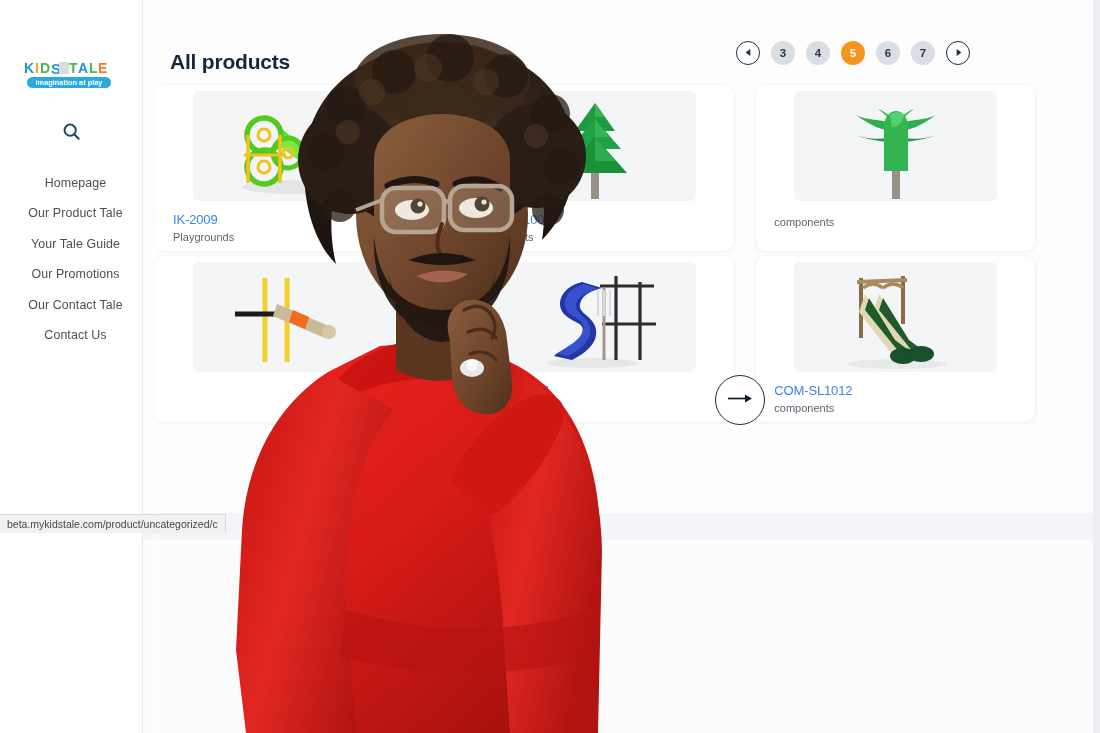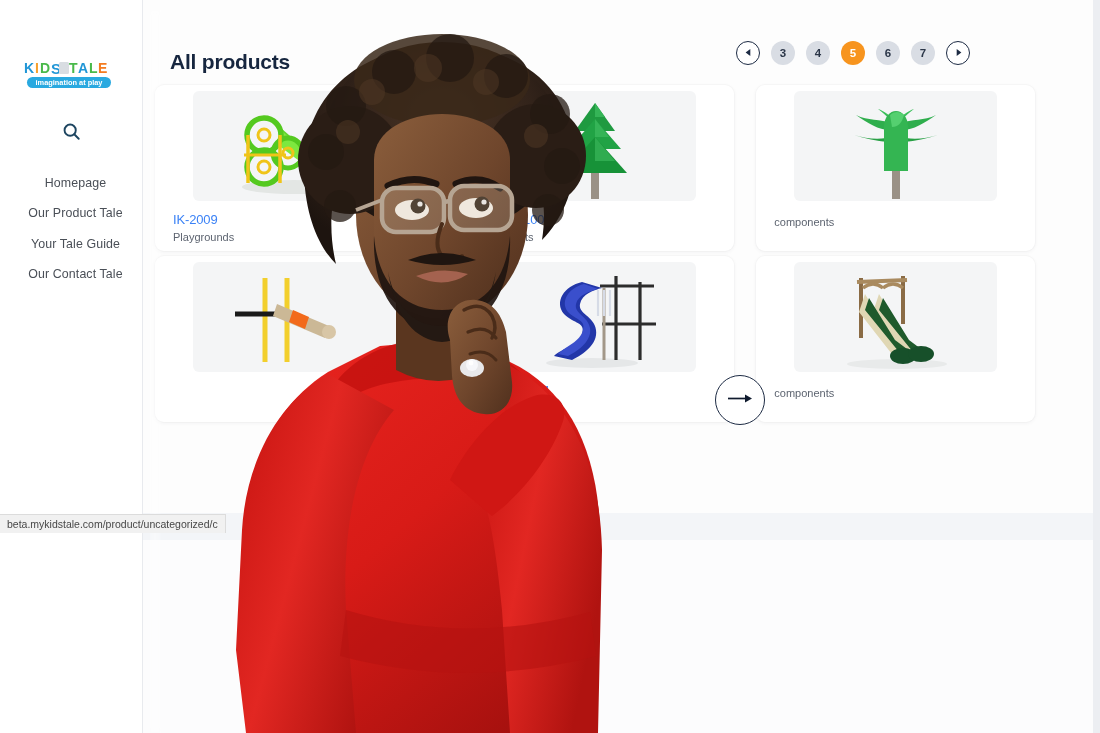--- a/index.html
+++ b/index.html
@@ -227,21 +227,23 @@
             <line x1="12.9" y1="12.9" x2="17.6" y2="17.6" stroke="#1d4560" stroke-width="2" stroke-linecap="round"></line>
           </svg>
         </span>
       </button>
     </div>
 
     <nav id="nav">
       <a class="nav-item" href="#">Homepage</a>
       <a class="nav-item" href="#">Our Product Tale</a>
       <a class="nav-item" href="#">Your Tale Guide</a>
+      <a class="nav-item" href="#">Our Promotions</a>
       <a class="nav-item" href="#">Our Contact Tale</a>
+      <a class="nav-item" href="#">Contact Us</a>
     </nav>
   </aside>
 
   <main id="main">
 
     <h1 id="page-title">All products</h1>
 
     <div id="pagination">
       <button class="pg-arrow">
         <span>
@@ -374,20 +376,21 @@
             <path d="M62 20 q10 -8 20 0" fill="none" stroke="#a98a5f" stroke-width="3.5"></path>
             <path d="M44 26 L72 72 L92 88 L74 90 L38 44 Z" fill="#e0d7b4"></path>
             <path d="M58 26 L86 72 L106 88 L88 90 L52 44 Z" fill="#e0d7b4"></path>
             <path d="M48 30 L74 72 L90 84 L78 84 L44 42 Z" fill="#1f5a2c"></path>
             <path d="M62 30 L88 72 L104 84 L92 84 L58 42 Z" fill="#1f5a2c"></path>
             <ellipse cx="82" cy="88" rx="13" ry="8" fill="#17502a"></ellipse>
             <ellipse cx="100" cy="86" rx="13" ry="8" fill="#17502a"></ellipse>
           </svg>
         </div>
         <div class="card-body">
+          <div class="card-title">COM-SL1012</div>
           <div class="card-sub">components</div>
         </div>
       </article>
 
     </section>
 
     <button id="next-circle">
       <span>
         <svg width="26" height="13" viewBox="0 0 26 13" aria-hidden="true">
           <line x1="1" y1="6.5" x2="20" y2="6.5" stroke="#101b2e" stroke-width="1.7"></line>

